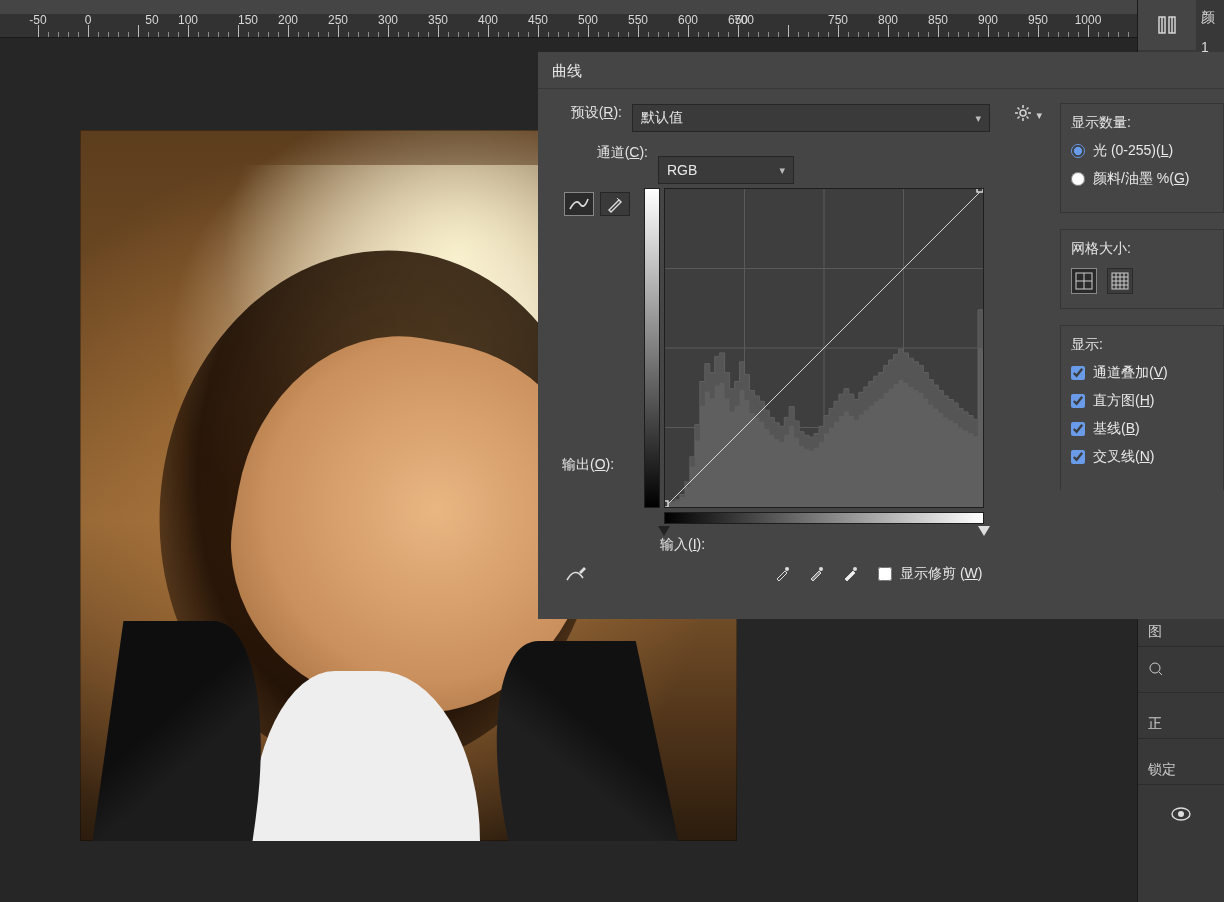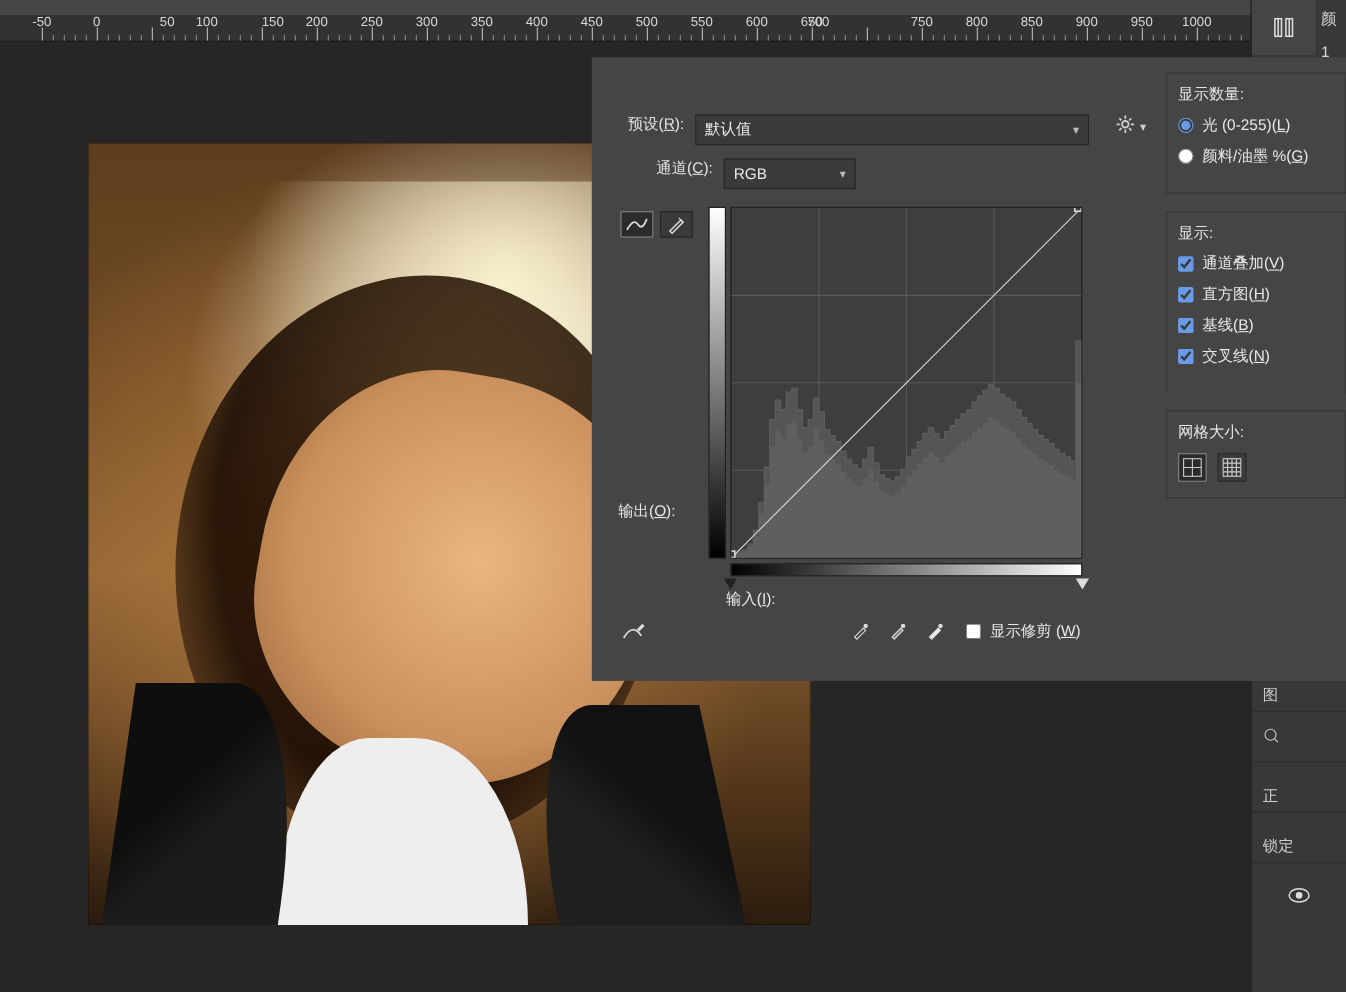--- a/index.html
+++ b/index.html
@@ -173,21 +173,21 @@
   .select {
     height: 28px;
     background: #3a3a3a;
     border: 1px solid #262626;
     color: #e8e8e8;
     padding: 0 8px;
     display: flex; align-items: center; justify-content: space-between;
     margin-left: 10px;
   }
   .select.wide { width: 358px; }
-  .select.narrow { width: 120px; }
+  .select.narrow { width: 136px; margin-top: 12px; }
   .chev { font-size: 11px; color: #bbb; }
   .gear {
     margin-left: 24px;
     color: #cfcfcf;
     font-size: 16px;
   }
   .curve-tools {
     display:flex; gap: 6px;
     position: absolute; top: 192px; left: 564px;
   }
@@ -461,51 +461,33 @@
     <div class="backlight"></div>
     <div class="hair"></div>
     <div class="head"></div>
     <div class="shirt"></div>
     <div class="collar-l"></div>
     <div class="collar-r"></div>
   </div>
 </div>
 
 <div class="dialog">
+  <div class="dialog-title">曲线</div>
   <div class="dialog-body">
     <div class="dialog-left"></div>
     <div class="dialog-right">
       <div class="fieldset">
         <div class="fieldset-title">显示数量:</div>
         <label class="radio-row">
           <input type="radio" name="amt" checked="" style="">
           <span><span>光 (0-255)</span>(<span class="hotkey">L</span>)</span>
         </label>
         <label class="radio-row">
           <input type="radio" name="amt" style="">
           <span><span>颜料/油墨 %</span>(<span class="hotkey">G</span>)</span>
-        </label>
-      </div>
-      <div class="fieldset" style="border-bottom:none;">
-        <div class="fieldset-title">显示:</div>
-        <label class="check-row">
-          <input type="checkbox" checked="" style="">
-          <span><span>通道叠加</span>(<span class="hotkey">V</span>)</span>
-        </label>
-        <label class="check-row">
-          <input type="checkbox" checked="" style="">
-          <span><span>直方图</span>(<span class="hotkey">H</span>)</span>
-        </label>
-        <label class="check-row">
-          <input type="checkbox" checked="" style="">
-          <span><span>基线</span>(<span class="hotkey">B</span>)</span>
-        </label>
-        <label class="check-row">
-          <input type="checkbox" checked="" style="">
-          <span><span>交叉线</span>(<span class="hotkey">N</span>)</span>
         </label>
       </div>
       <div class="fieldset">
         <div class="fieldset-title">网格大小:</div>
         <div class="grid-btns">
           <div class="grid-btn active">
             <svg width="18" height="18">
                 <g stroke="#ccc">
                   <rect x="1" y="1" width="16" height="16" fill="none"></rect>
                   <line x1="9" y1="1" x2="9" y2="17"></line>
@@ -521,20 +503,39 @@
                   <line x1="9" y1="1" x2="9" y2="17"></line>
                   <line x1="13" y1="1" x2="13" y2="17"></line>
               <line x1="1" y1="5" x2="17" y2="5"></line>
                   <line x1="1" y1="9" x2="17" y2="9"></line>
                   <line x1="1" y1="13" x2="17" y2="13"></line>
             </g>
               </svg>
           </div>
         </div>
       </div>
+      <div class="fieldset" style="border-bottom:none;">
+        <div class="fieldset-title">显示:</div>
+        <label class="check-row">
+          <input type="checkbox" checked="" style="">
+          <span><span>通道叠加</span>(<span class="hotkey">V</span>)</span>
+        </label>
+        <label class="check-row">
+          <input type="checkbox" checked="" style="">
+          <span><span>直方图</span>(<span class="hotkey">H</span>)</span>
+        </label>
+        <label class="check-row">
+          <input type="checkbox" checked="" style="">
+          <span><span>基线</span>(<span class="hotkey">B</span>)</span>
+        </label>
+        <label class="check-row">
+          <input type="checkbox" checked="" style="">
+          <span><span>交叉线</span>(<span class="hotkey">N</span>)</span>
+        </label>
+      </div>
     </div>
   </div>
 </div>
 
 <div class="row preset" style="position:absolute; top:104px; left:550px;">
   <div class="label preset">
     <span>预设</span>(<span class="hotkey">R</span>):
   </div>
   <div class="select wide">
     <span>默认值</span>

